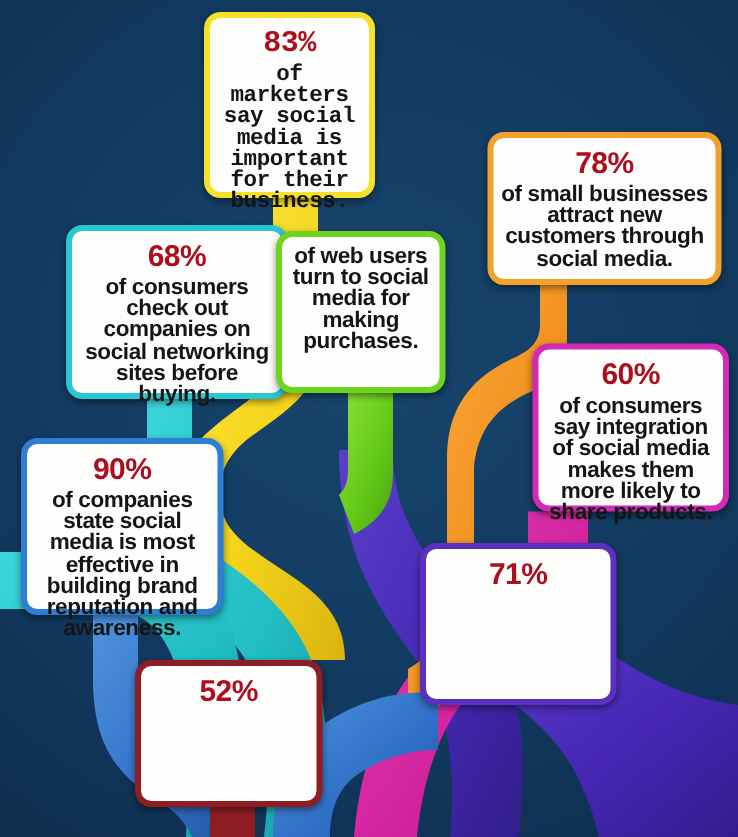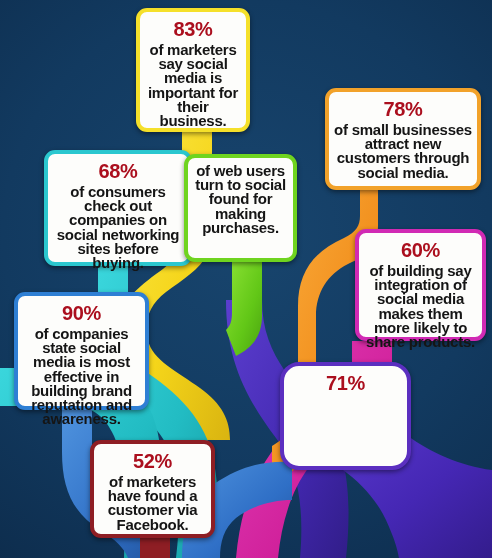--- a/index.html
+++ b/index.html
@@ -49,27 +49,27 @@
   }
   .stat-text {
     display: block;
     color: #151515;
     font-weight: bold;
     font-size: 15px;
     line-height: 14.2px;
     letter-spacing: -0.25px;
   }
   
-  #box-83  { left: 136px; top: 8px;   width: 114px; height: 124px; border-color: #f5e02a; }
+  #box-83  { left: 136px; top: 8px;   width: 114px; height: 124px; border-color: #f5e02a; font-family: Liberation Mono, monospace; }
   #box-78  { left: 325px; top: 88px;  width: 156px; height: 102px; border-color: #f2a22a; }
   #box-68  { left: 44px;  top: 150px; width: 148px; height: 116px; border-color: #2bc7cf; }
   #box-46  { left: 184px; top: 154px; width: 113px; height: 108px; border-color: #6fd41f; }
   #box-60  { left: 355px; top: 229px; width: 131px; height: 112px; border-color: #d12ab4; }
   #box-90  { left: 14px;  top: 292px; width: 135px; height: 118px; border-color: #2e7fd4; }
-  #box-71  { left: 280px; top: 362px; width: 131px; height: 108px; border-color: #5b2fc0; border-radius: 19px; }
+  #box-71  { left: 280px; top: 362px; width: 131px; height: 108px; border-color: #5b2fc0; }
   #box-52  { left: 90px;  top: 440px; width: 125px; height: 98px;  border-color: #8e1e24; }
 </style>
 </head>
 <body>
 
 <div id="infographic">
 
   <svg id="ribbon-layer" viewBox="0 0 492 558" xmlns="http://www.w3.org/2000/svg">
     <defs>
       <linearGradient id="gradYellow" x1="0" y1="0" x2="1" y2="1">
@@ -141,35 +141,34 @@
     <span class="stat-pct">78%</span>
     <span class="stat-text">of small businesses attract new customers through social media.</span>
   </div>
 
   <div class="stat-box" id="box-68">
     <span class="stat-pct">68%</span>
     <span class="stat-text">of consumers check out companies on social networking sites before buying.</span>
   </div>
 
   <div class="stat-box" id="box-46">
-    <span class="stat-text">of web users turn to social found for making purchases.</span>
+    <span class="stat-text">of web users turn to social media for making purchases.</span>
   </div>
 
   <div class="stat-box" id="box-60">
     <span class="stat-pct">60%</span>
-    <span class="stat-text">of building say integration of social media makes them more likely to share products.</span>
+    <span class="stat-text">of consumers say integration of social media makes them more likely to share products.</span>
   </div>
 
   <div class="stat-box" id="box-90">
     <span class="stat-pct">90%</span>
     <span class="stat-text">of companies state social media is most effective in building brand reputation and awareness.</span>
   </div>
 
   <div class="stat-box" id="box-71">
     <span class="stat-pct">71%</span>
   </div>
 
   <div class="stat-box" id="box-52">
     <span class="stat-pct">52%</span>
-    <span class="stat-text">of marketers have found a customer via Facebook.</span>
   </div>
 
 </div>
 
 </body></html>

